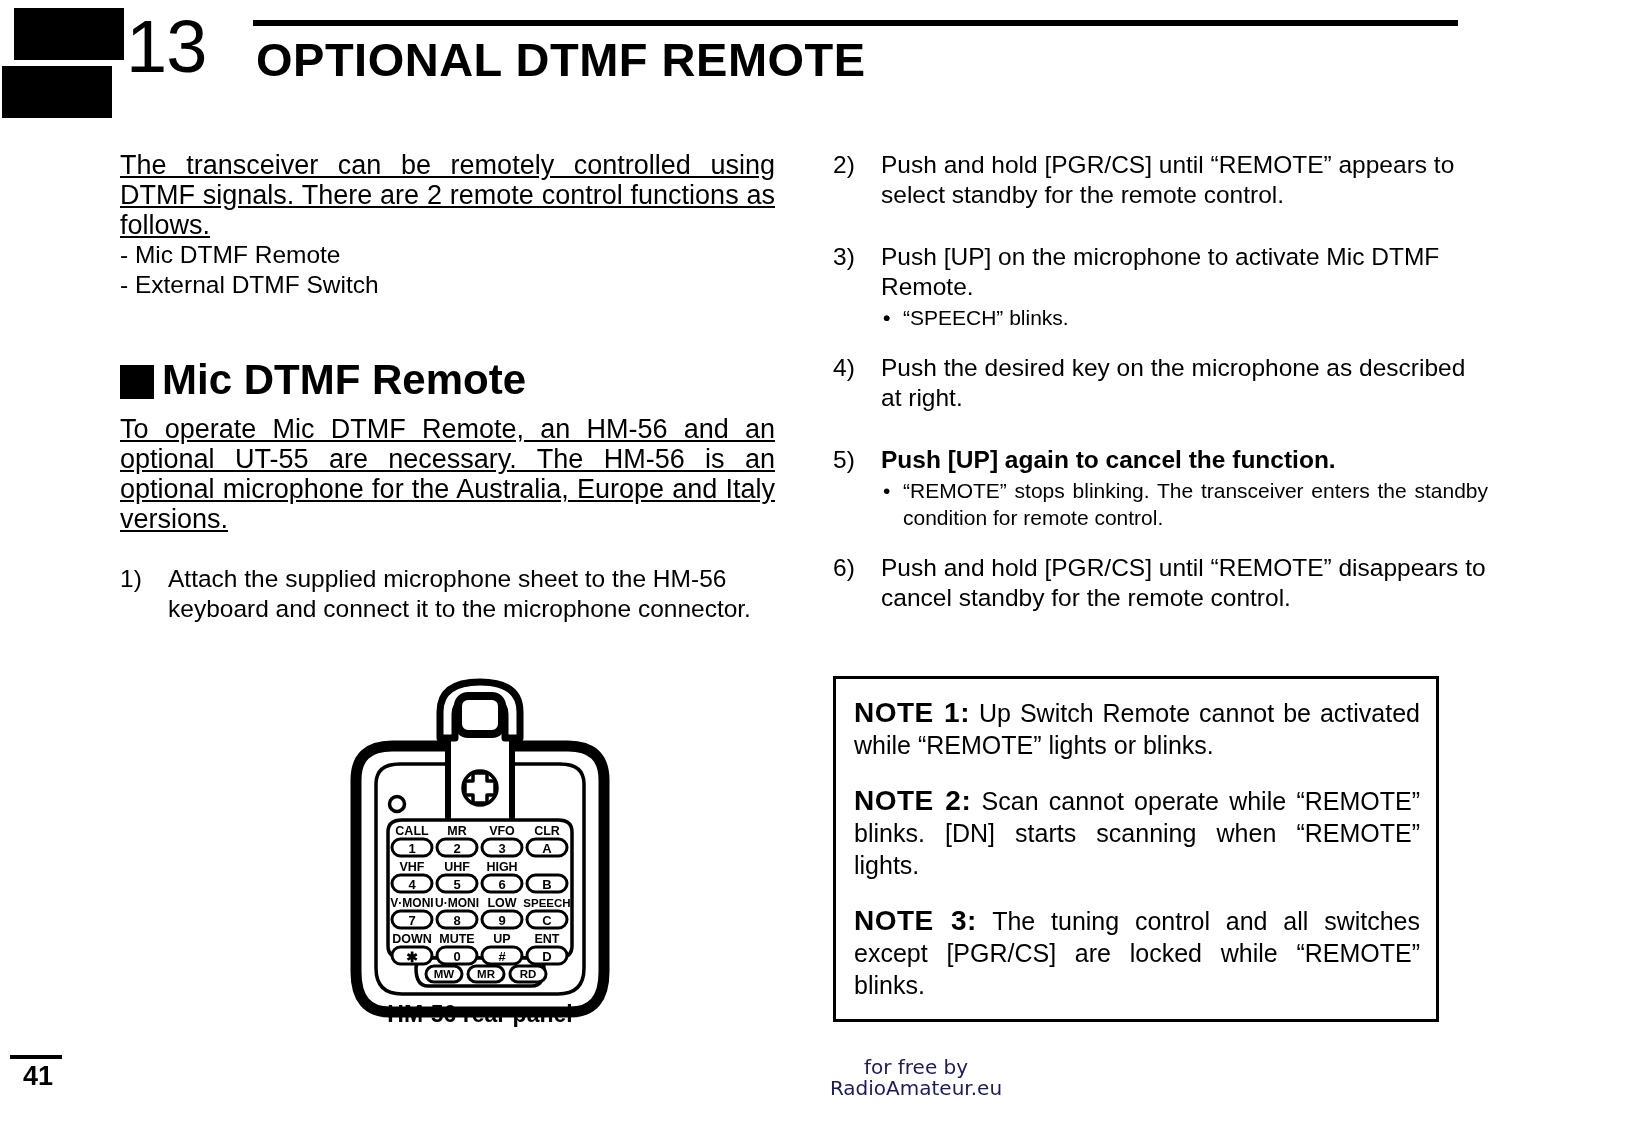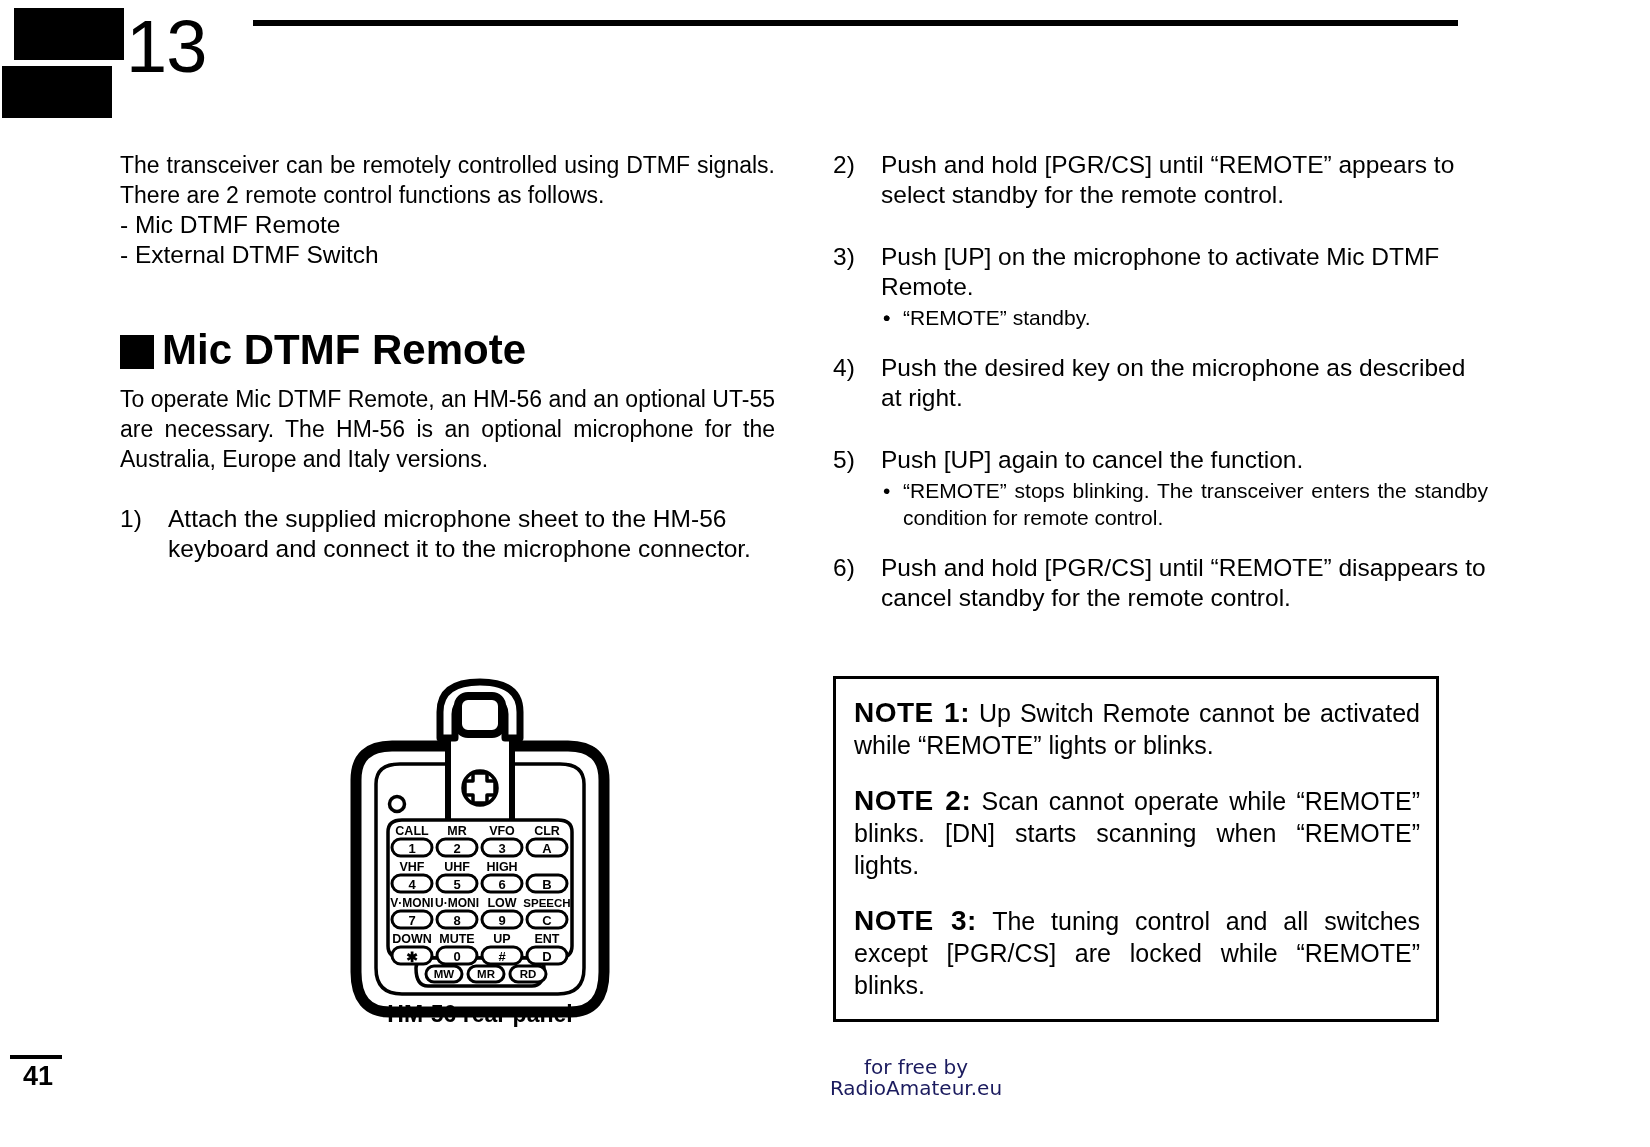--- a/index.html
+++ b/index.html
@@ -18,38 +18,39 @@
            letter-spacing:-1px;line-height:74px;font-family:"Liberation Sans",sans-serif;}
   .hdr-rule{position:absolute;left:253px;top:20px;width:1205px;height:6px;background:#000;}
   .hdr-title{position:absolute;left:256px;top:36px;font-size:47px;font-weight:bold;
              letter-spacing:0.5px;line-height:47px;}
 
   
   #col-left{position:absolute;left:120px;top:150px;width:655px;}
   #col-right{position:absolute;left:833px;top:150px;width:655px;}
 
   p.body{
-    font-size:23px;line-height:30px;margin:0;text-align:justify;
+    font-size:27px;line-height:30px;margin:0;text-align:justify;
     text-justify:inter-word;
+    text-decoration:underline;
   }
 
   .dashline{font-size:24.5px;line-height:30px;margin:0;text-align:left;}
 
   
   .sec-head{margin:58px 0 0 0;height:52px;position:relative;padding-left:30px;}
   .sec-head .sq{position:absolute;left:0;top:7px;width:34px;height:34px;background:#000;}
   .sec-head .txt{position:absolute;left:42px;top:-2px;font-size:42px;font-weight:bold;
                  letter-spacing:0px;line-height:48px;}
 
   
   ul.numlist{list-style:none;margin:0;padding:0;}
   ul.numlist>li{position:relative;padding-left:48px;margin-bottom:24px;}
   ul.numlist>li .num{position:absolute;left:0;top:0;font-size:24.5px;line-height:30px;}
   ul.numlist>li .txt{font-size:24.5px;line-height:30px;text-align:justify;text-justify:inter-word;}
-  ul.numlist>li .txt.nojust{text-align:right;}
+  ul.numlist>li .txt.nojust{text-align:right;font-weight:bold;}
 
   
   ul.sublist{list-style:none;margin:2px 0 0 0;padding:0;}
   ul.sublist li{position:relative;padding-left:22px;font-size:21px;line-height:27px;
                 text-align:left;}
   ul.sublist li.just{text-align:justify;text-justify:inter-word;}
   ul.sublist li .dot{position:absolute;left:2px;top:0px;font-size:21px;line-height:27px;}
 
   
   #notebox{position:absolute;left:833px;top:676px;width:606px;
@@ -73,20 +74,21 @@
              font-family:"DejaVu Sans",sans-serif;}
 </style>
 </head>
 <body>
 
 <div id="header">
   <div class="hdr-block-top"></div>
   <div class="hdr-block-bot"></div>
   <div class="hdr-num">13</div>
   <div class="hdr-rule"></div>
+  <div class="hdr-title">OPTIONAL DTMF REMOTE</div>
 </div>
 
 <div id="col-left">
 
   <p class="body">The transceiver can be remotely controlled using DTMF signals.   There are 2 remote control functions as follows.</p>
 
   <p class="dashline">- Mic DTMF Remote</p>
   <p class="dashline">- External DTMF Switch</p>
 
   <div class="sec-head">
@@ -114,21 +116,21 @@
 
     <li style="margin-bottom:22px;">
       <span class="num">3)</span>
       <span class="txt">Push [UP] on the microphone to activate Mic DTMF Remote.</span>
       <ul class="sublist">
         <li>
           <span class="dot">•</span>
         </li>
         <li>
           <span class="dot">•</span>
-          <span>“REMOTE” standby.</span>
+          <span>“SPEECH” blinks.</span>
         </li>
       </ul>
     </li>
 
     <li style="margin-bottom:32px;">
       <span class="num">4)</span>
       <span class="txt">Push the desired key on the microphone as described at right.</span>
     </li>
 
     <li style="margin-bottom:22px;">

